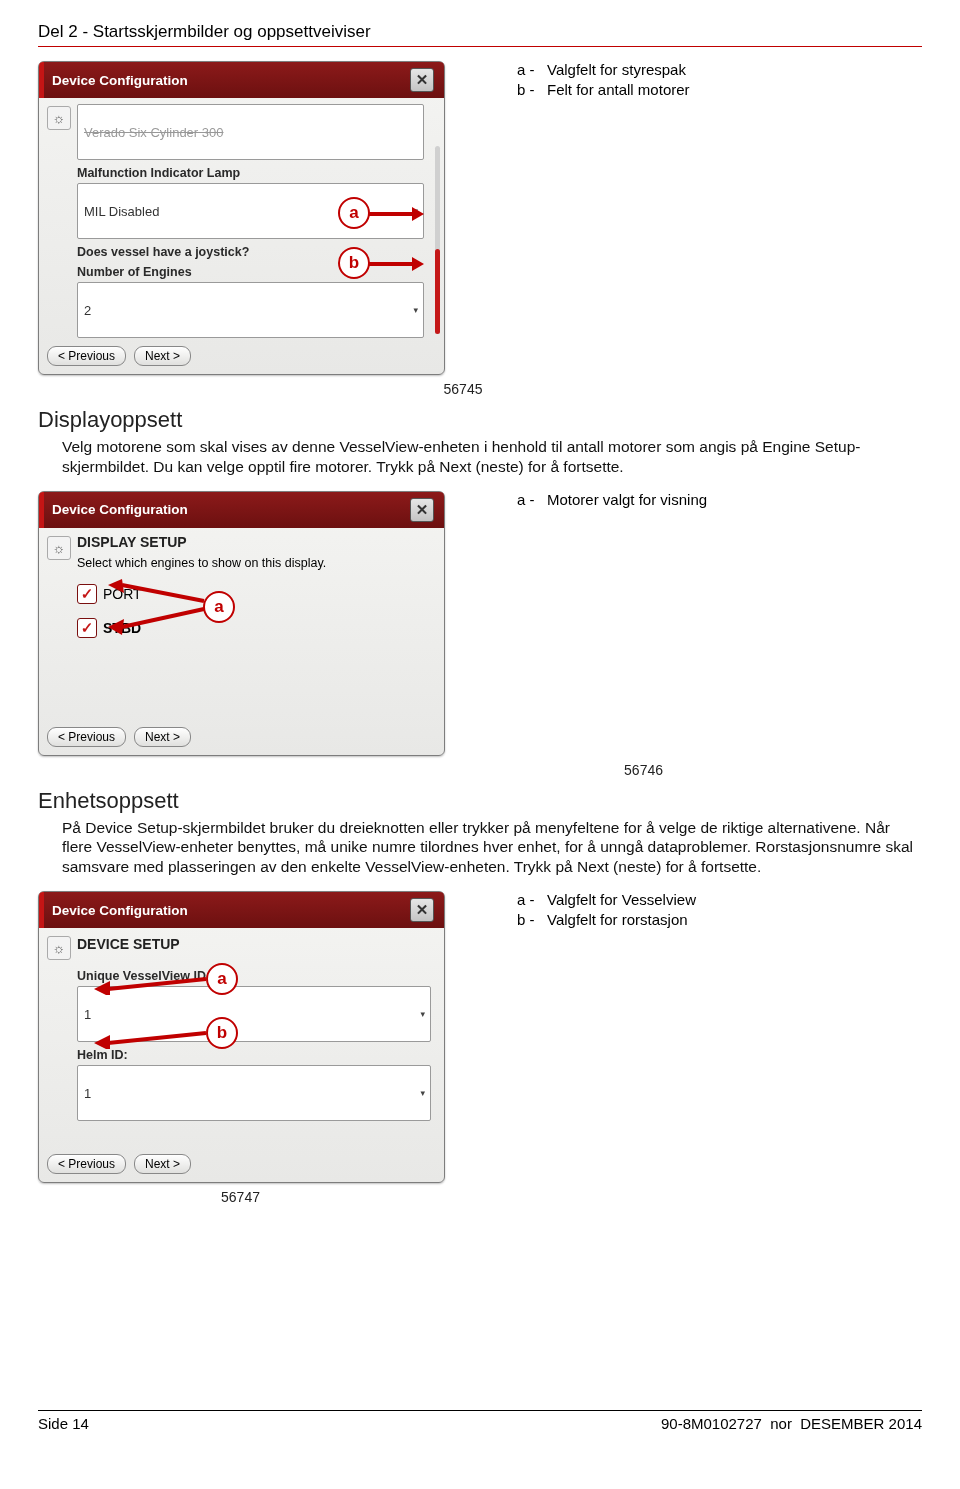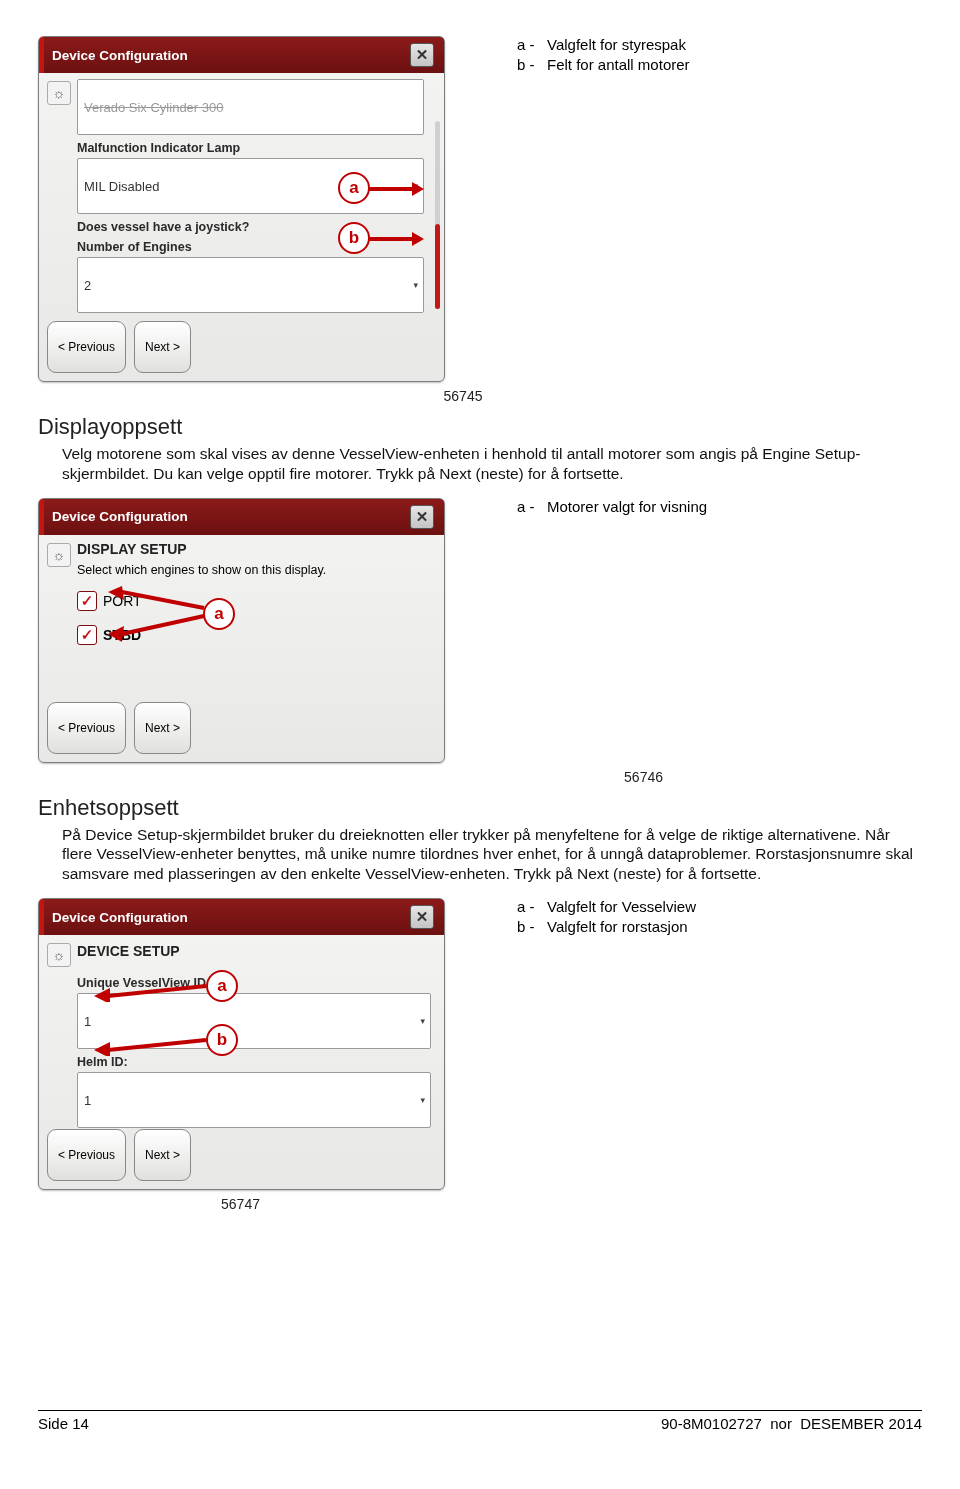--- a/index.html
+++ b/index.html
@@ -117,21 +117,21 @@
   .nav-row {
     display:flex;
     gap:8px;
     padding: 6px 8px 0 8px;
   }
   .pill-btn {
     background: linear-gradient(#ffffff, #e0e0de);
     border:1px solid #888;
     border-radius: 9px;
     font-size:12px;
-    padding: 18px 10px;
+    padding: 2px 10px;
     display:flex; align-items:center;
   }
   .callout-bubble {
     position:absolute;
     width:28px; height:28px;
     border:2px solid #c00000;
     border-radius:50%;
     background:#fff;
     display:flex; align-items:center; justify-content:center;
     font-weight:bold; color:#c00000;
@@ -188,20 +188,21 @@
     font-weight:bold;
     font-size:14px;
     color:#222;
     margin-bottom:6px;
   }
 </style>
 </head>
 <body>
 
 <div class="page">
+  <div class="page-header">Del 2 - Startsskjermbilder og oppsettveiviser</div>
 
   <div class="top-row">
     <div style="position:relative;">
       <div class="screenshot-panel">
         <div class="panel-titlebar">
           <span>Device Configuration</span>
           <span class="close-x">✕</span>
         </div>
         <div class="panel-body" style="padding-right:20px;">
           <div class="row-with-gear">

